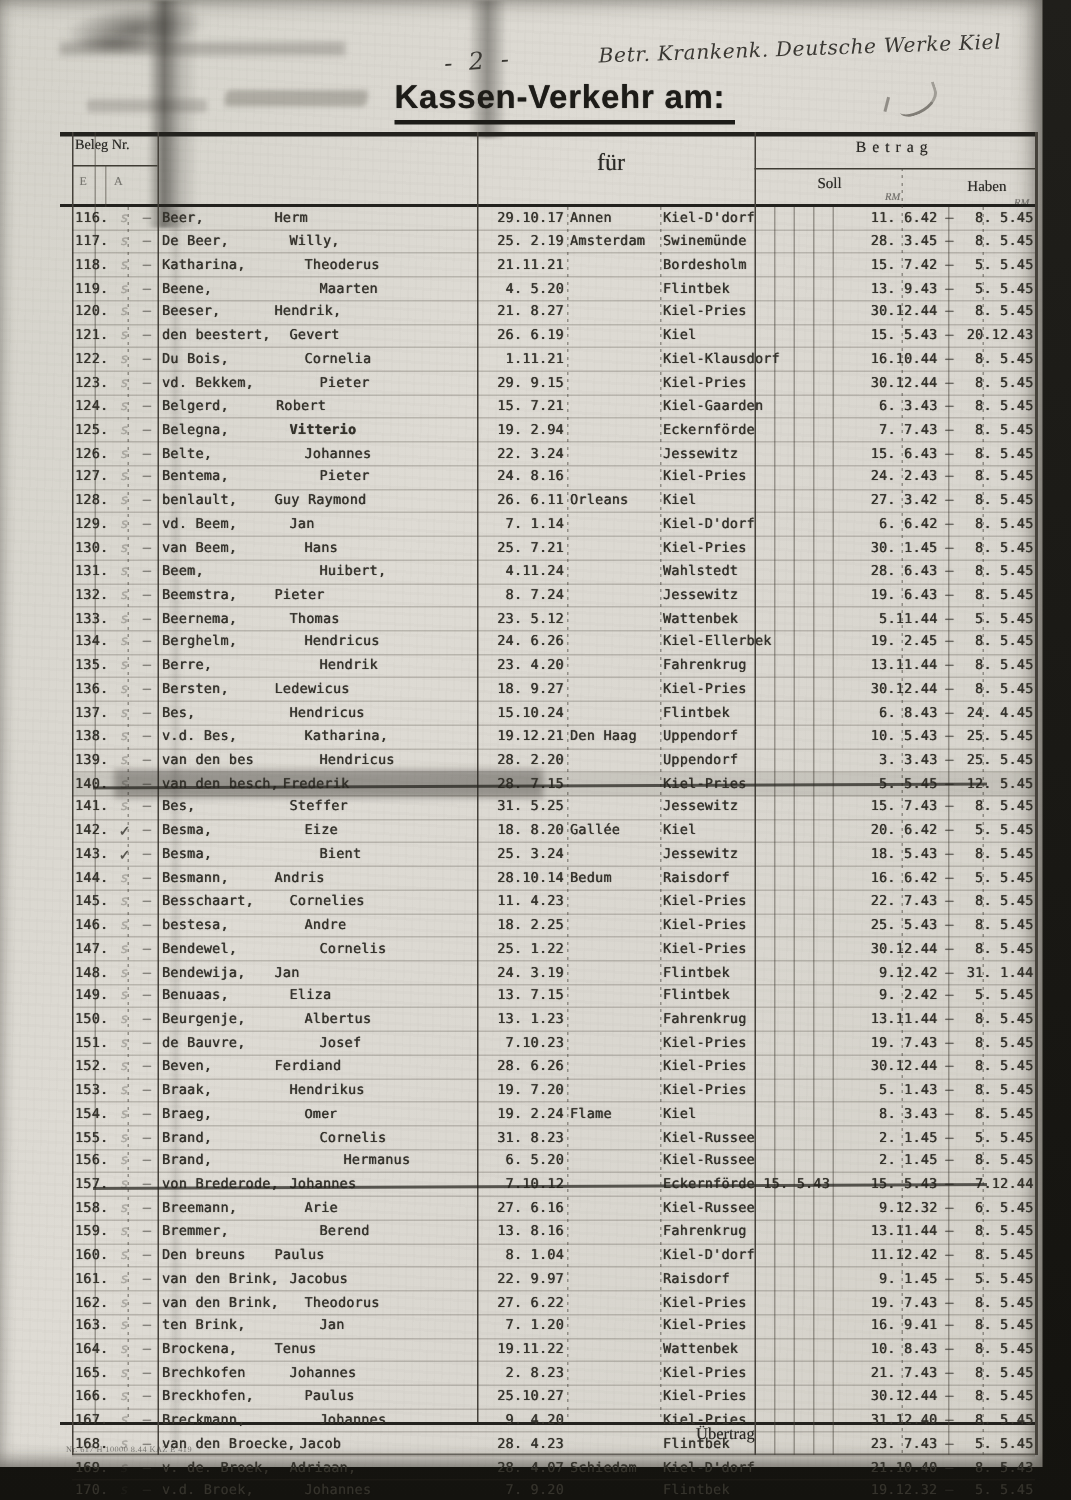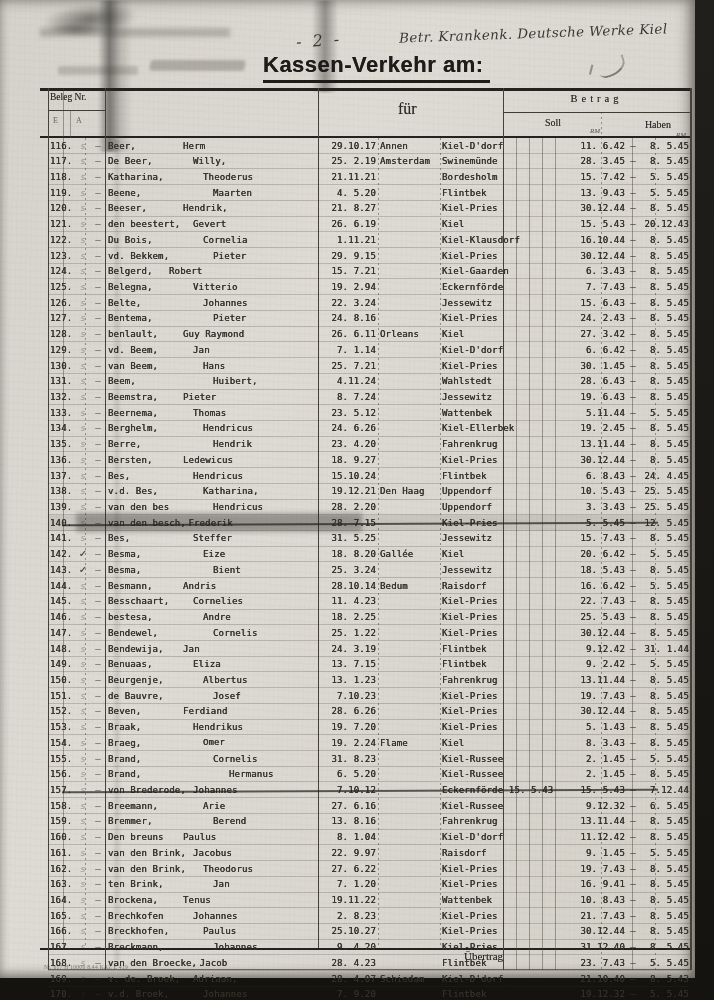--- a/index.html
+++ b/index.html
@@ -246,34 +246,34 @@
     <span class="c res">Kiel-Pries</span>
     <span class="c soll">30.12.44</span>
     <span class="c dsh">–</span>
     <span class="c haben">8. 5.45</span>
   </div>
         <div class="row">
     <span class="c nr">124.</span>
     <span class="c mark">s</span>
     <span class="c m2">–</span>
     <span class="c sur">Belgerd,</span>
-    <span class="c giv" style="left: 121px;">Robert</span>
+    <span class="c giv" style="left: 136px;">Robert</span>
     <span class="c birth">15. 7.21</span>
     <span class="c origin"></span>
     <span class="c res">Kiel-Gaarden</span>
     <span class="c soll">6. 3.43</span>
     <span class="c dsh">–</span>
     <span class="c haben">8. 5.45</span>
   </div>
         <div class="row">
     <span class="c nr">125.</span>
     <span class="c mark">s</span>
     <span class="c m2">–</span>
     <span class="c sur">Belegna,</span>
-    <span class="c giv" style="left: 145px;">Vitterio</span>
+    <span class="c giv" style="left: 145px; font-weight: bold;">Vitterio</span>
     <span class="c birth">19. 2.94</span>
     <span class="c origin"></span>
     <span class="c res">Eckernförde</span>
     <span class="c soll">7. 7.43</span>
     <span class="c dsh">–</span>
     <span class="c haben">8. 5.45</span>
   </div>
         <div class="row">
     <span class="c nr">126.</span>
     <span class="c mark">s</span>

